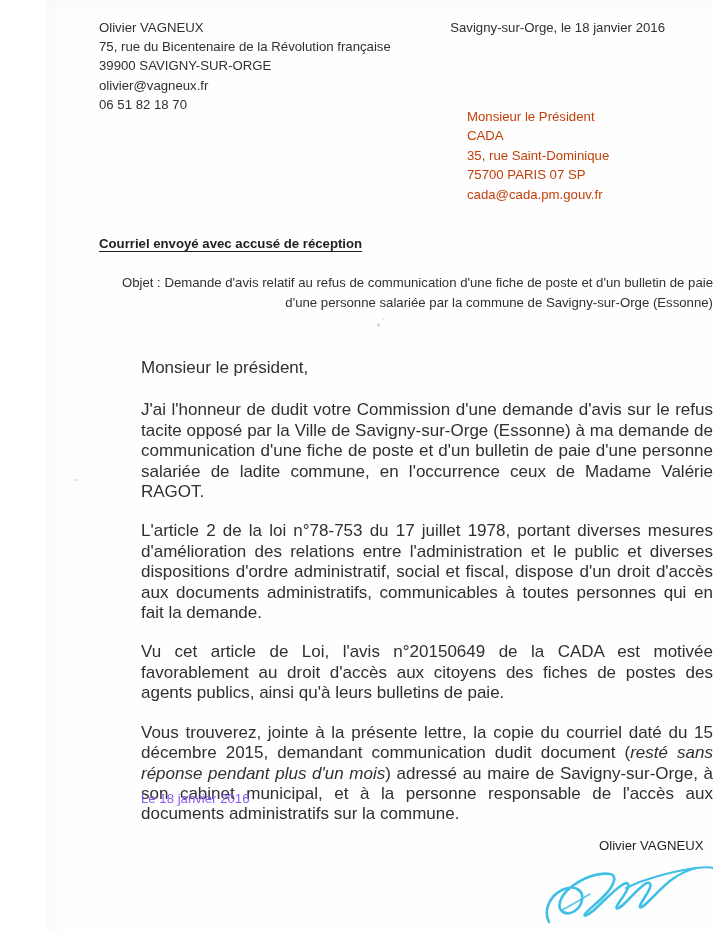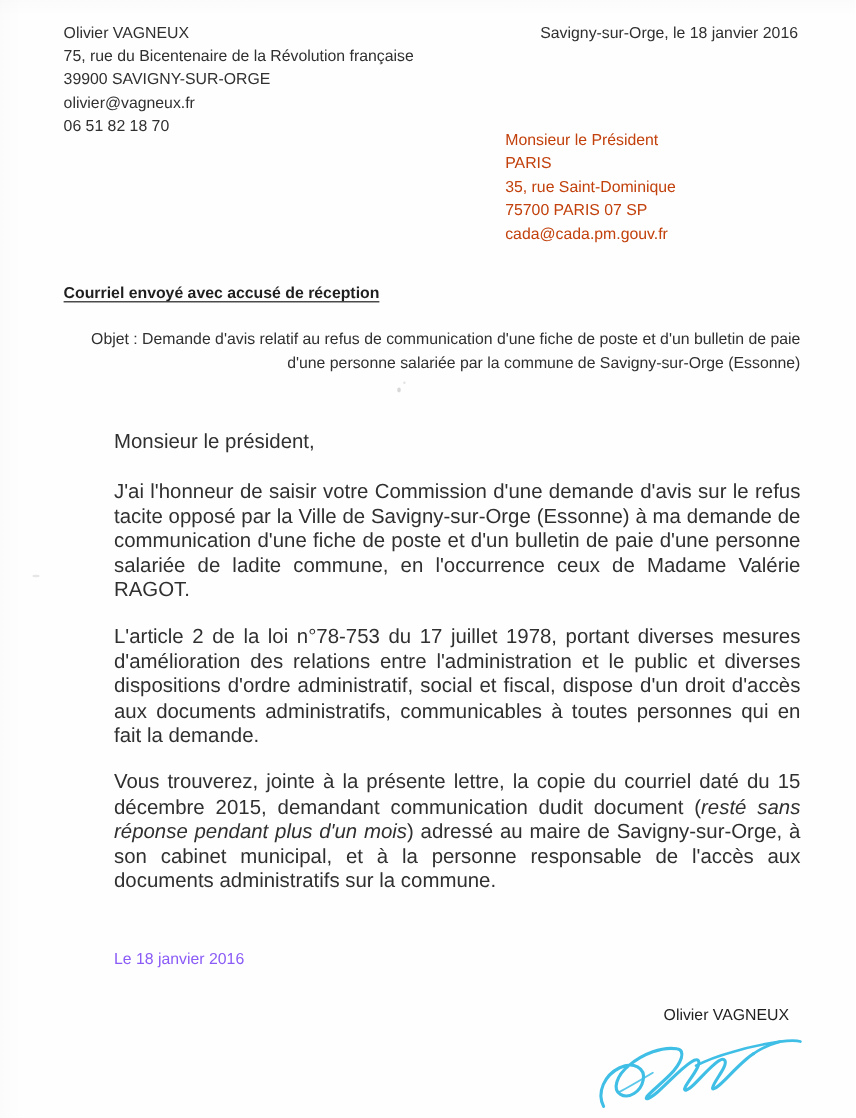--- a/index.html
+++ b/index.html
@@ -15,20 +15,21 @@
     overflow: hidden;
     font-family: "Liberation Sans", sans-serif;
     color: #2b2b2b;
     -webkit-font-smoothing: antialiased;
   }
 
   .page {
     position: absolute;
     inset: 0;
     background: #fefefe;
+    margin-left: 46px;
   }
 
   
   .paper-noise {
     position: absolute;
     inset: 0;
     background:
       linear-gradient(90deg, rgba(0,0,0,0.012) 0px, rgba(0,0,0,0) 18px),
       linear-gradient(180deg, rgba(0,0,0,0.010) 0px, rgba(0,0,0,0) 14px);
     pointer-events: none;
@@ -166,35 +167,36 @@
     <div>75, rue du Bicentenaire de la Révolution française</div>
     <div>39900 SAVIGNY-SUR-ORGE</div>
     <div class="email">olivier@vagneux.fr</div>
     <div>06 51 82 18 70</div>
   </div>
 
   <div class="date-place">Savigny-sur-Orge, le 18 janvier 2016</div>
 
   <div class="recipient">
     <div>Monsieur le Président</div>
-    <div>PARIS</div>
+    <div>CADA</div>
     <div>35, rue Saint-Dominique</div>
     <div>75700 PARIS 07 SP</div>
     <div>cada@cada.pm.gouv.fr</div>
   </div>
 
   <div class="notice-heading">Courriel envoyé avec accusé de réception</div>
 
   <div class="subject">Objet : Demande d'avis relatif au refus de communication d'une fiche de poste et d'un bulletin de paie d'une personne salariée par la commune de Savigny-sur-Orge (Essonne)</div>
 
   <div class="body-block">
     <p class="salutation">Monsieur le président,</p>
     <div class="spacer-sm"></div>
-    <p>J'ai l'honneur de saisir votre Commission d'une demande d'avis sur le refus tacite opposé par la Ville de Savigny-sur-Orge (Essonne) à ma demande de communication d'une fiche de poste et d'un bulletin de paie d'une personne salariée de ladite commune, en l'occurrence ceux de Madame Valérie RAGOT.</p>
+    <p>J'ai l'honneur de dudit votre Commission d'une demande d'avis sur le refus tacite opposé par la Ville de Savigny-sur-Orge (Essonne) à ma demande de communication d'une fiche de poste et d'un bulletin de paie d'une personne salariée de ladite commune, en l'occurrence ceux de Madame Valérie RAGOT.</p>
     <p>L'article 2 de la loi n°78-753 du 17 juillet 1978, portant diverses mesures d'amélioration des relations entre l'administration et le public et diverses dispositions d'ordre administratif, social et fiscal, dispose d'un droit d'accès aux documents administratifs, communicables à toutes personnes qui en fait la demande.</p>
+    <p>Vu cet article de Loi, l'avis n°20150649 de la CADA est motivée favorablement au droit d'accès aux citoyens des fiches de postes des agents publics, ainsi qu'à leurs bulletins de paie.</p>
     <p><span>Vous trouverez, jointe à la présente lettre, la copie du courriel daté du 15 décembre 2015, demandant communication dudit document (</span><em>resté sans réponse pendant plus d'un mois</em><span>) adressé au maire de Savigny-sur-Orge, à son cabinet municipal, et à la personne responsable de l'accès aux documents administratifs sur la commune.</span></p>
   </div>
 
   <div class="closing-date">Le 18 janvier 2016</div>
 
   <div class="sig-name">Olivier VAGNEUX</div>
   <div class="sig-mark">
     <svg viewBox="0 0 180 78" xmlns="http://www.w3.org/2000/svg" aria-hidden="true">
       <g fill="none" stroke="#3FBEE6" stroke-linecap="round" stroke-linejoin="round">
         <path d="M9,70 C3,58 10,44 22,38 C34,32 44,38 42,48 C40,58 30,64 23,60 C16,56 20,44 30,36 C42,26 58,20 70,22 C78,23 74,34 64,44 C56,52 48,58 45,62 C43,65 47,64 54,58 C64,49 74,38 82,33 C88,29 90,32 87,38 C84,44 79,50 77,54 C75,58 79,57 85,51 C92,44 99,36 105,32 C110,29 112,32 109,38 C106,44 101,50 100,54 C99,57 103,55 109,49 C117,41 126,31 134,26" stroke-width="2.6"></path>

